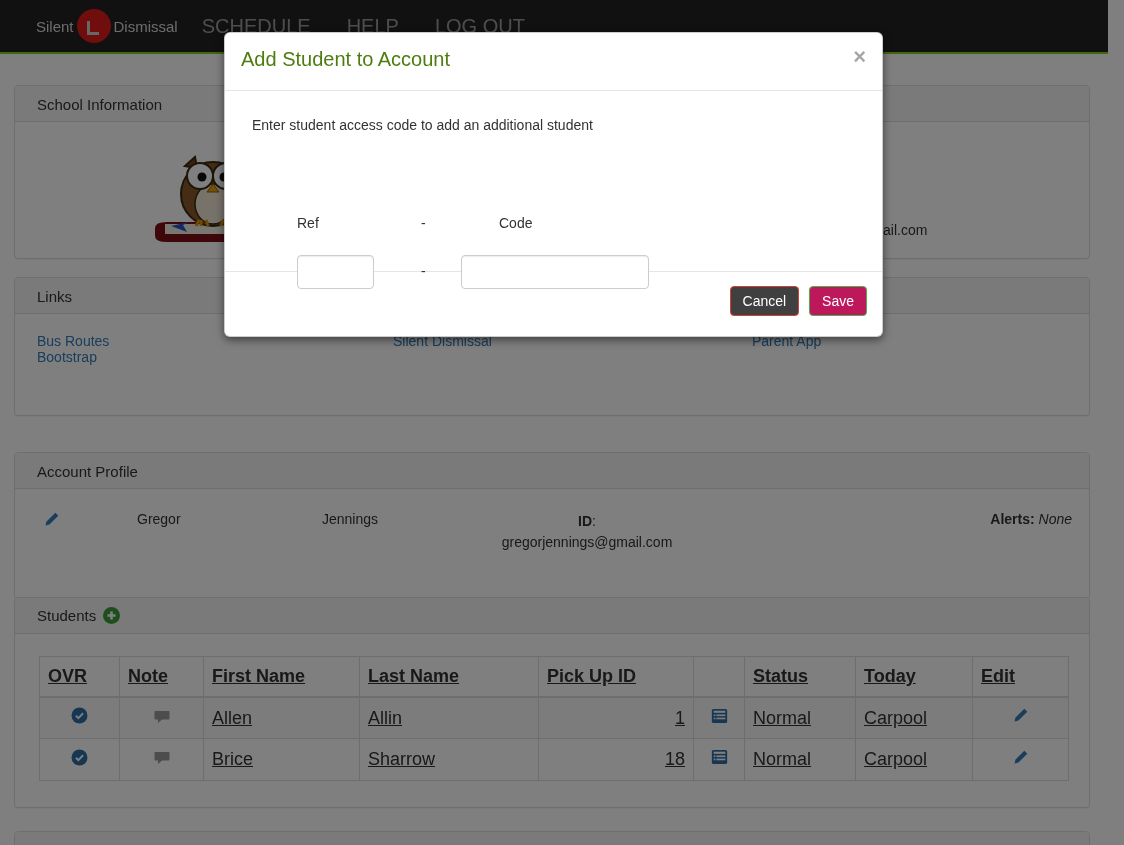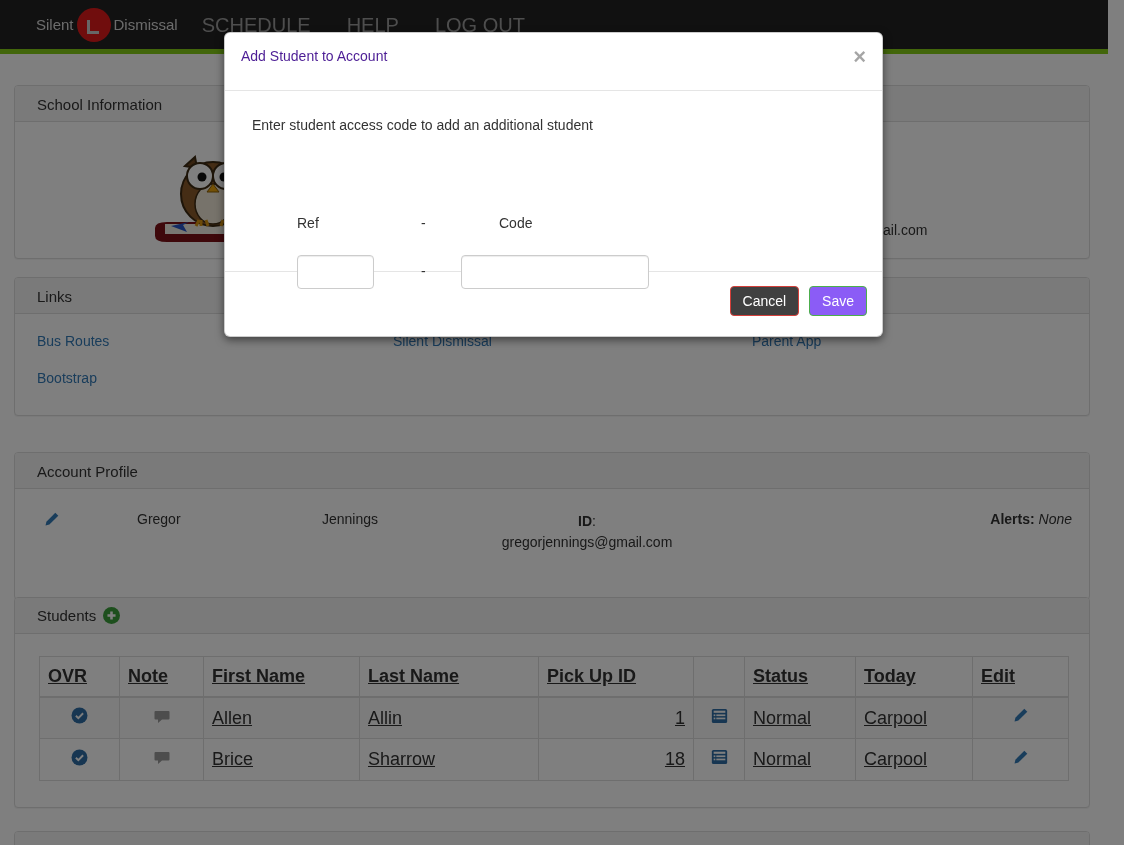--- a/index.html
+++ b/index.html
@@ -9,21 +9,21 @@
     background: #fff;
     font-family: "Liberation Sans", sans-serif;
     color: #333;
     overflow: hidden;
     font-size: 14px;
   }
   
   .navbar {
     position: absolute; top:0; left:0;
     width: 1108px; height: 54px;
-    background: #222; border-bottom: 5px solid #84cc16;
+    background: #222; border-bottom: 2px solid #84cc16;
     display: flex; align-items: center;
     z-index: 1;
   }
   .brand { display:flex; align-items:center; margin-left:36px; color:#d9d9d9; font-size:15px; cursor:pointer; }
   .logo-circle {
     width: 34px; height: 34px; border-radius: 50%;
     background: #e01b1b; margin: 0 3px; position: relative; flex: none;
   }
   .logo-circle::after {
     content:""; position:absolute; left:10px; top:12px;
@@ -48,21 +48,21 @@
   }
   #panel-school { top: 85px;  height: 174px; }
   #panel-links  { top: 277px; height: 139px; }
   #panel-account{ top: 452px; height: 148px; }
   #panel-students{ top: 597px; height: 211px; }
   #panel-partial { top: 831px; height: 80px; }
   .school-body { position: relative; height: 137px; }
   .owl { position:absolute; left: 122px; top: 10px; }
   .email-frag { position: absolute; left: 868px; top: 100px; font-size: 14px; color: #333; }
   
-  .links-body { padding: 19px 22px; display: grid; grid-template-columns: 356px 359px 1fr; row-gap: 21px; }
+  .links-body { padding: 19px 22px; display: grid; grid-template-columns: 356px 359px 1fr; }
   a.plink { color: #337ab7; text-decoration: none; font-size: 14px; cursor: pointer; }
   
   .account-body { display: flex; padding: 22px 17px 0 28px; align-items: flex-start; justify-content: flex-end; }
   .acct-edit { width: 94px; flex: none; }
   .acct-first { width: 185px; flex: none; }
   .acct-last { width: 160px; flex: none; }
   .acct-id { width: 210px; flex: none; text-align: center; line-height: 21px; }
   .acct-alerts { flex: 1; text-align: right; }
   .bold { font-weight: bold; }
   .italic { font-style: italic; }
@@ -80,21 +80,21 @@
   .icon-btn { cursor: pointer; display: inline-block; vertical-align: middle; }
   
   .backdrop { position: absolute; inset: 0; background: rgba(0,0,0,0.5); z-index: 50; }
   .modal {
     position: absolute; left: 224px; top: 32px; width: 659px; height: 305px;
     background: #fff; border-radius: 6px; z-index: 60;
     box-shadow: 0 3px 9px rgba(0,0,0,.5);
     border: 1px solid rgba(0,0,0,.2);
   }
   .modal-header { padding: 15px 16px; border-bottom: 1px solid #e5e5e5; height: 58px; }
-  .modal-title { font-size: 14px; color: #4c1d95; display: inline-block; }
+  .modal-title { font-size: 20px; color: #4d7c0f; display: inline-block; }
   .modal-close {
     float: right; font-size: 22px; font-weight: bold; line-height: 18px;
     color: #000; opacity: .35; background: none; border: none; cursor: pointer;
   }
   .modal-body { position: relative; height: 180px; }
   .instruction { position: absolute; left: 27px; top: 26px; font-size: 14px; }
   .flabel { position: absolute; font-size: 14px; top: 124px; color: #333; }
   .flabel.ref { left: 72px; } .flabel.dash1 { left: 196px; } .flabel.code { left: 274px; }
   .dash2 { position: absolute; left: 196px; top: 172px; font-size: 14px; }
   .finput {
@@ -105,21 +105,21 @@
   }
   .finput.ref { left: 72px; width: 77px; }
   .finput.code { left: 236px; width: 188px; }
   .modal-footer { border-top: 1px solid #e5e5e5; padding: 14px 15px; text-align: right; }
   .btn {
     display: inline-block; font-size: 14px; padding: 6px 12px; border-radius: 4px;
     color: #fff; border: 1px solid transparent; cursor: pointer;
     font-family: "Liberation Sans", sans-serif;
   }
   .btn-cancel { background: #404040; border-color: #d43f3a; margin-right: 6px; }
-  .btn-save { background: #8b5cf6; border-color: #4cae4c; }
+  .btn-save { background: #be185d; border-color: #4cae4c; }
 </style>
 </head>
 <body>
 
 <nav class="navbar">
   <div class="brand">
     <span>Silent</span>
     <span class="logo-circle"></span>
     <span>Dismissal</span>
   </div>

